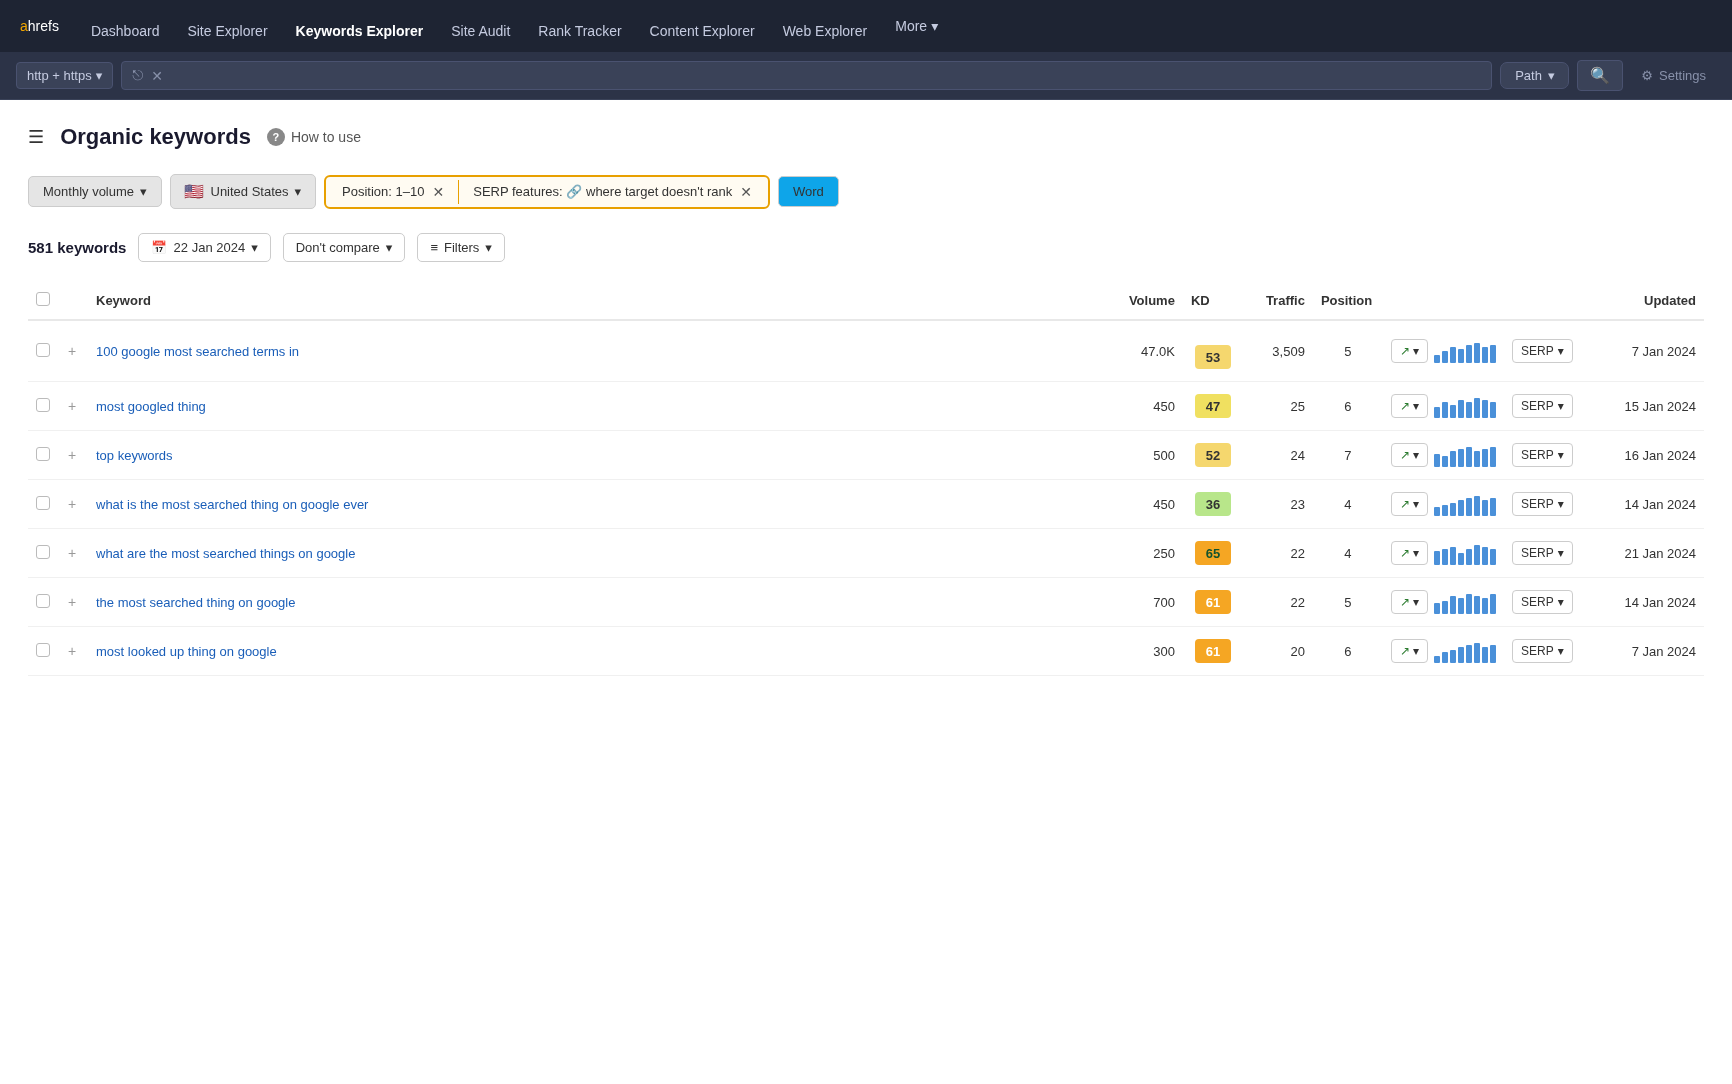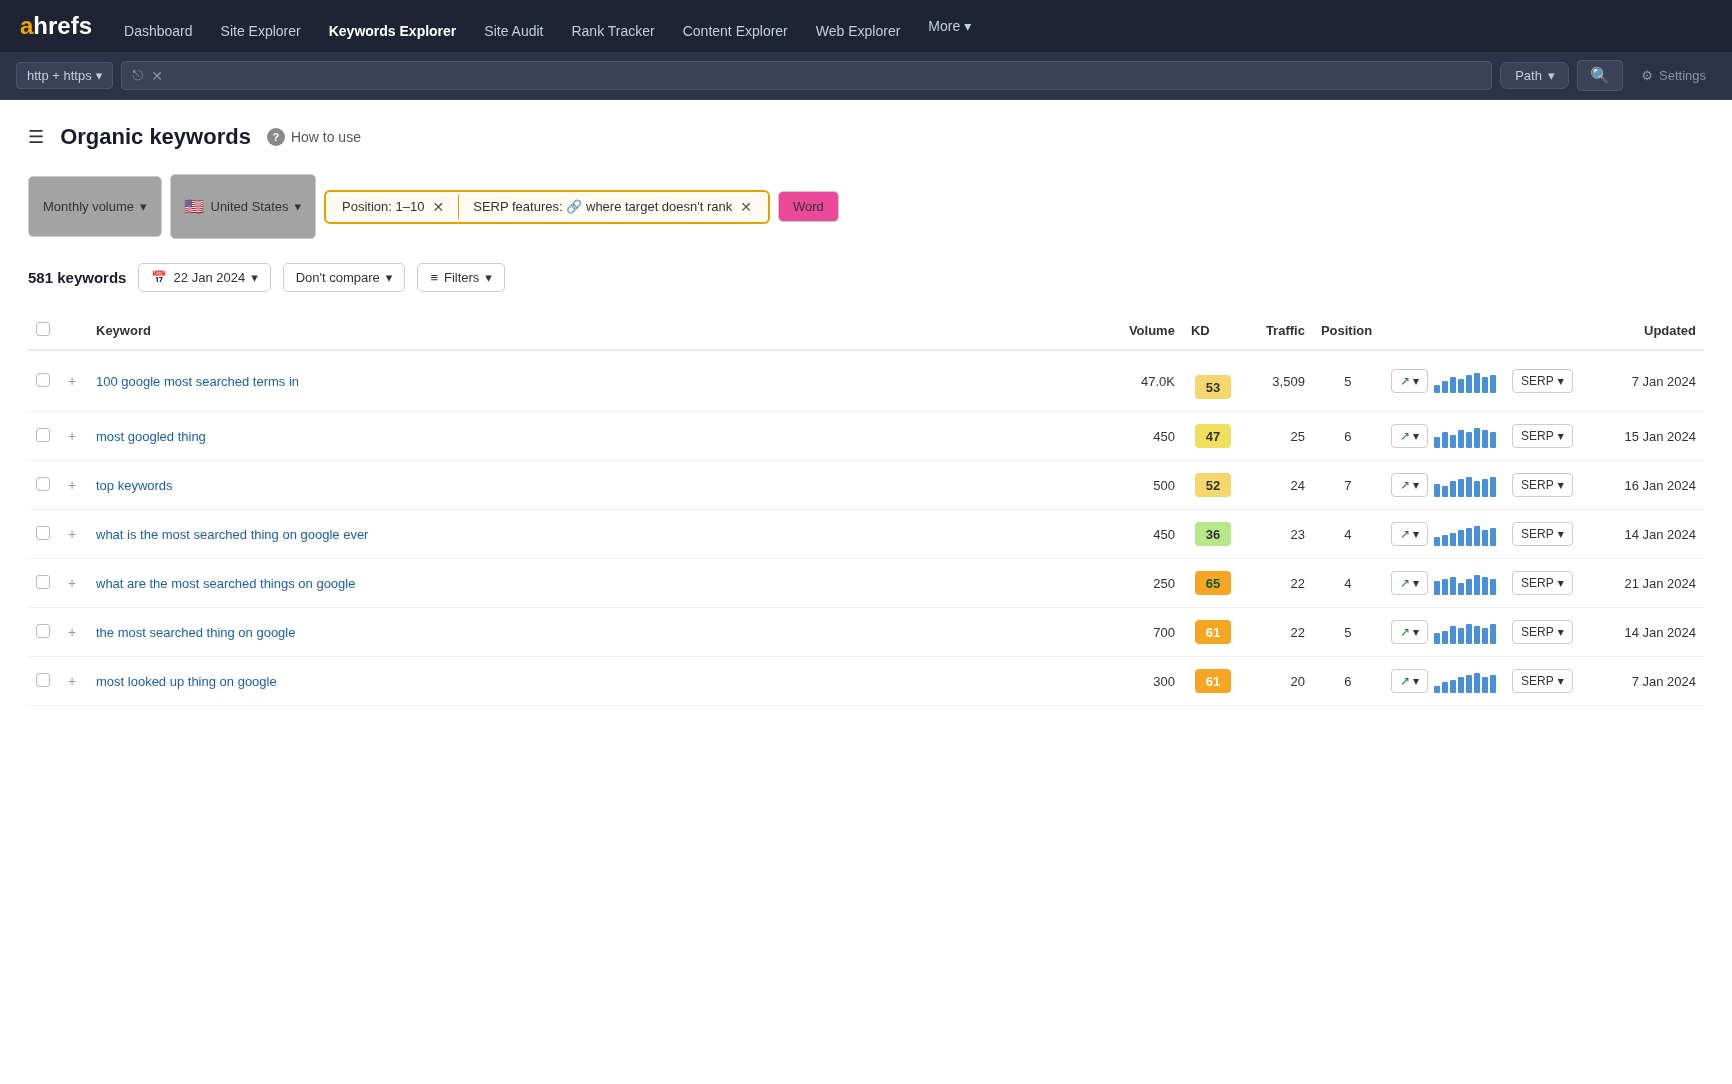--- a/index.html
+++ b/index.html
@@ -13,22 +13,22 @@
       padding: 0 20px;
       height: 52px;
       gap: 4px;
     }
     .logo {
       display: flex;
       align-items: center;
       margin-right: 16px;
     }
     .logo-text {
-      font-size: 24px;
-      font-weight: 700;
+      font-size: 14px;
+      font-weight: 400;
       color: #fff;
     }
     .logo-a {
       color: #f0a500;
     }
     .nav-item {
       color: #c5cbe0;
       padding: 6px 12px;
       cursor: pointer;
       font-size: 14px;
@@ -167,24 +167,24 @@
 
     
     .filters-row {
       display: flex;
       align-items: center;
       gap: 8px;
       margin-bottom: 24px;
       flex-wrap: wrap;
     }
     .filter-btn {
-      background: #a3a3a3;
+      background: #e5e5e5;
       border: 1px solid #ccc;
       border-radius: 5px;
-      padding: 22px 14px;
+      padding: 7px 14px;
       font-size: 13px;
       cursor: pointer;
       display: flex;
       align-items: center;
       gap: 6px;
       color: #333;
       white-space: nowrap;
       justify-content: space-between;
     }
     .filter-btn .flag {
@@ -213,21 +213,21 @@
       color: #555;
       font-size: 14px;
       line-height: 1;
     }
     .pill-divider {
       width: 1px;
       height: 24px;
       background: #e8a000;
     }
     .word-btn {
-      background: #ec4899;
+      background: #0ea5e9;
       border: 1px solid #ccc;
       border-radius: 5px;
       padding: 7px 14px;
       font-size: 13px;
       cursor: pointer;
       color: #333;
     }
 
     
     .toolbar-row {

